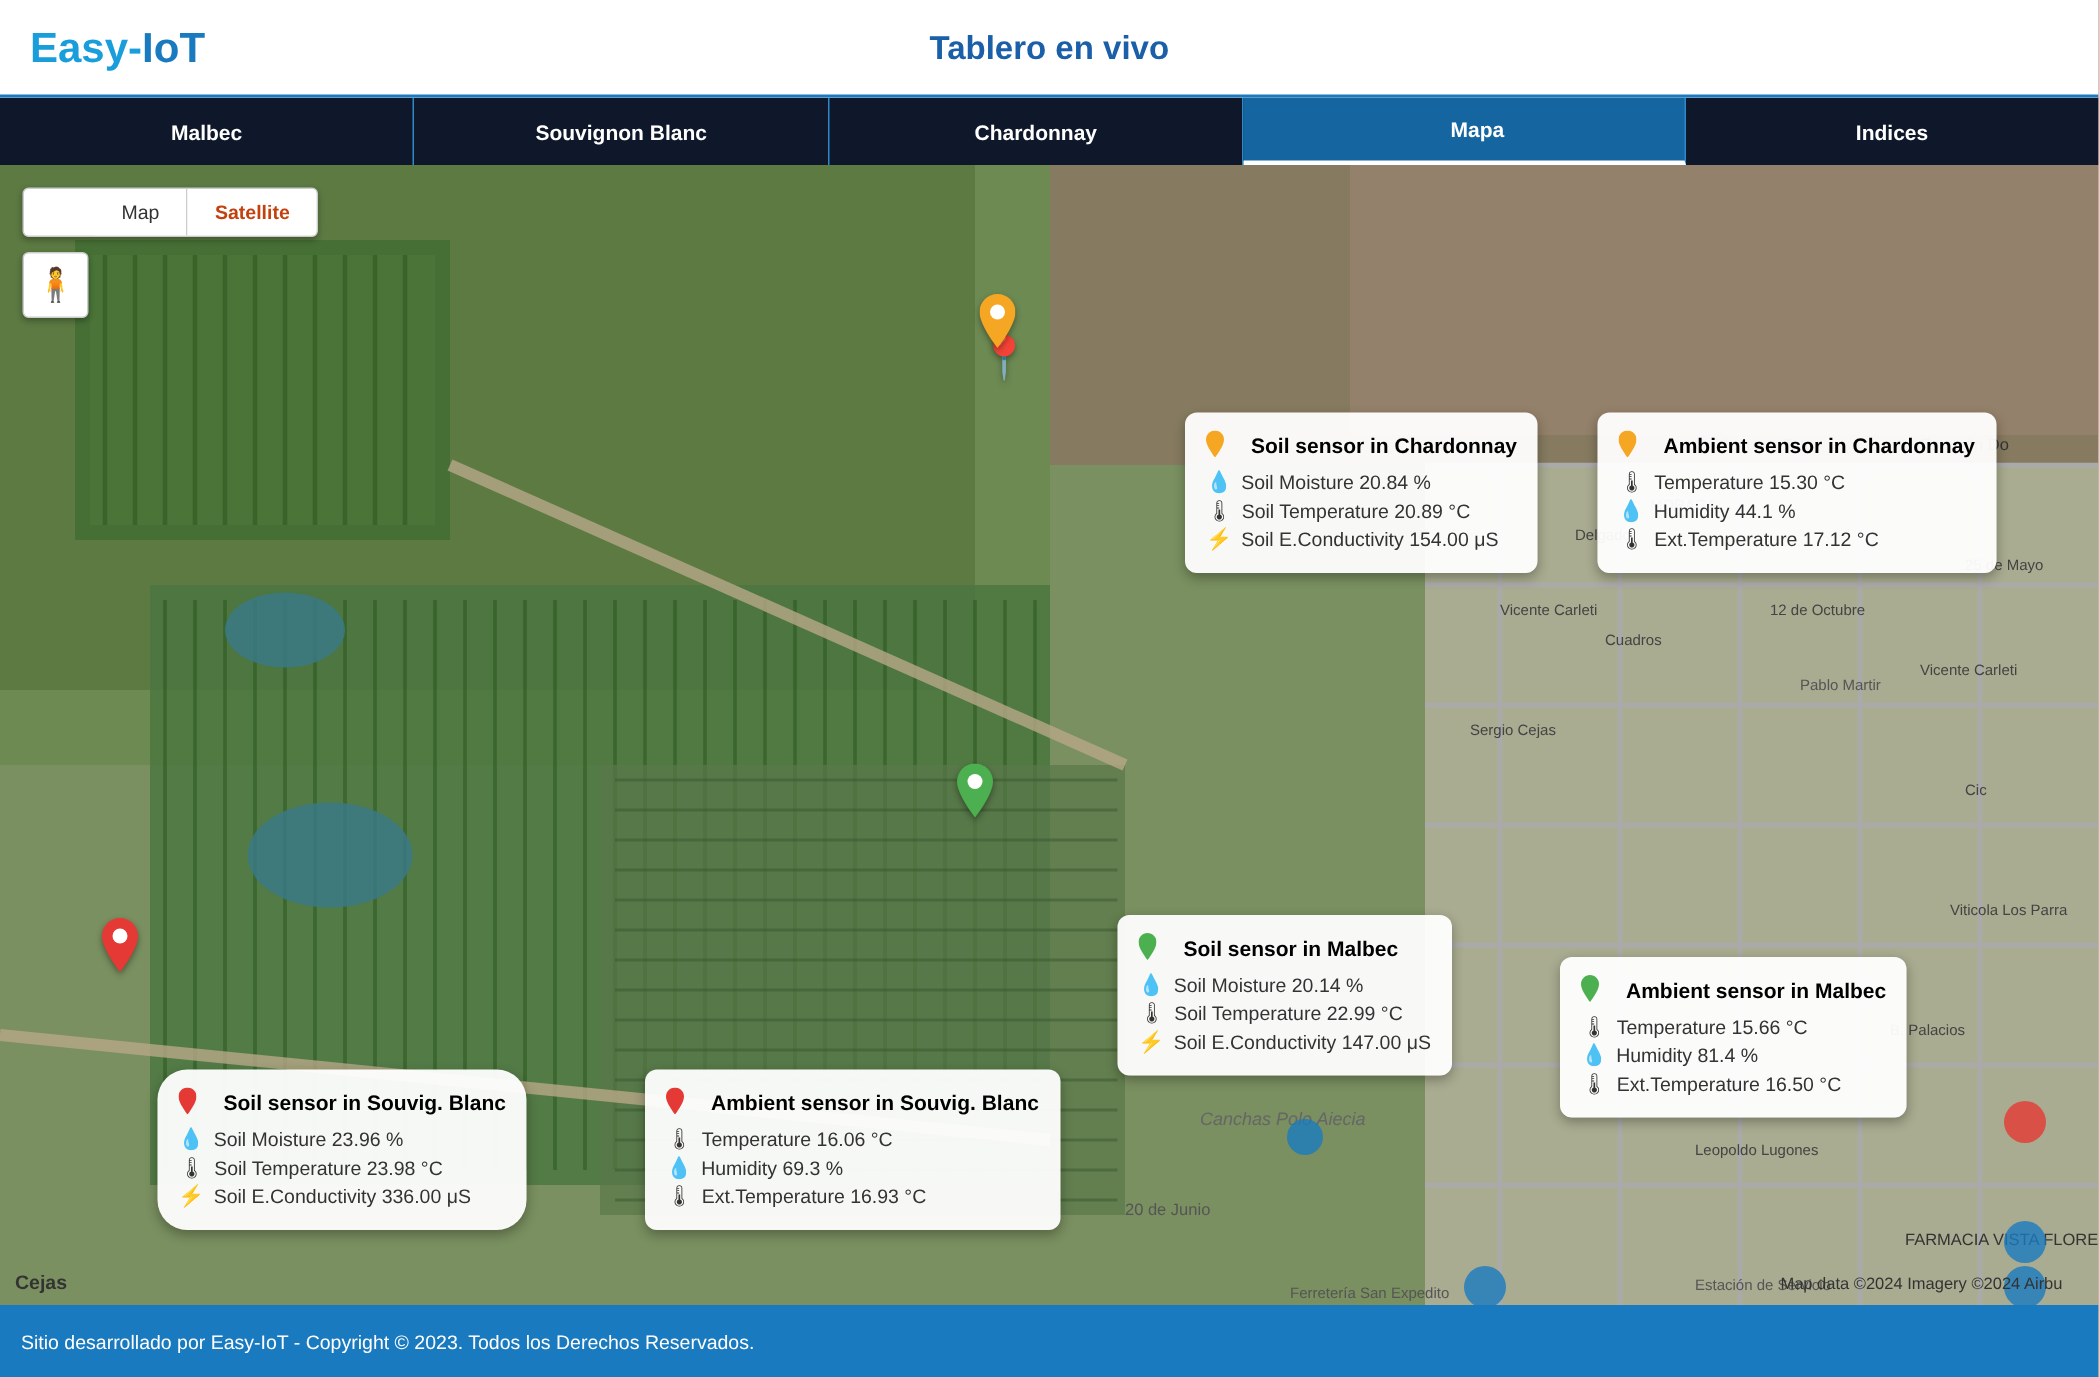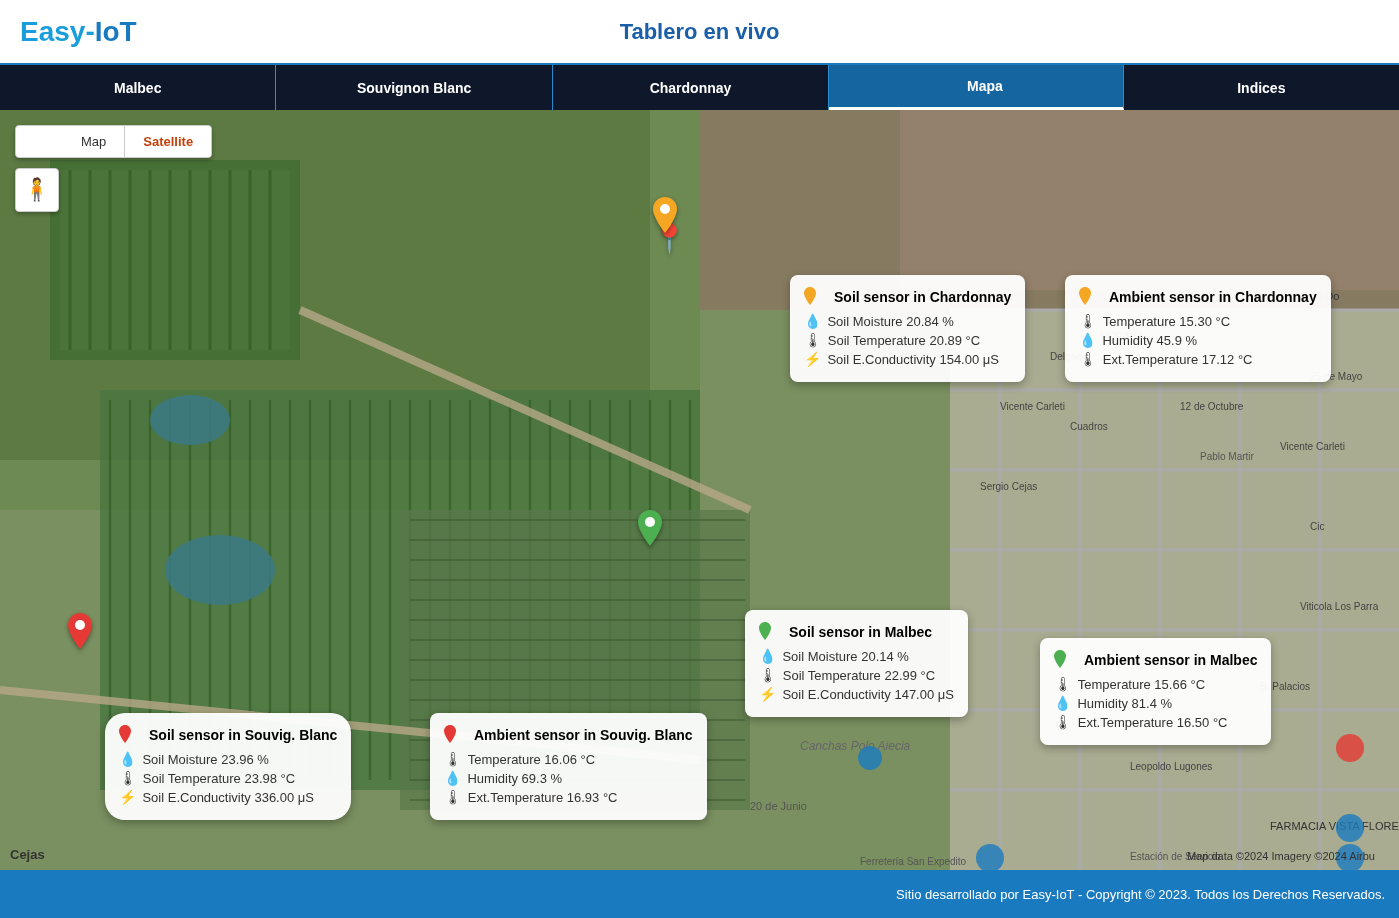--- a/index.html
+++ b/index.html
@@ -178,21 +178,21 @@
     
     #footer {
       background: #1a7abf;
       color: #fff;
       text-align: center;
       padding: 14px;
       font-size: 13px;
       height: 48px;
       display: flex;
       align-items: center;
-      justify-content: flex-end;
+      justify-content: flex-start;
     }
   </style>
 </head>
 <body>
 
 <div id="header">
   <div id="logo">
     <span class="easy">Easy-</span><span class="iot">IoT</span>
   </div>
   <div id="page-title">Tablero en vivo</div>
@@ -397,21 +397,21 @@
           <path d="M12 0C5.37 0 0 5.37 0 12c0 9 12 24 12 24S24 21 24 12C24 5.37 18.63 0 12 0z" fill="#f5a623"></path>
         </svg>
       <span>Ambient sensor in Chardonnay</span>
     </h3>
     <div class="sensor-row">
       <span class="sensor-icon">🌡</span>
       <span>Temperature 15.30 °C</span>
     </div>
     <div class="sensor-row">
       <span class="sensor-icon">💧</span>
-      <span>Humidity 45.9 %</span>
+      <span>Humidity 44.1 %</span>
     </div>
     <div class="sensor-row">
       <span class="sensor-icon">🌡</span>
       <span>Ext.Temperature 17.12 °C</span>
     </div>
   </div>
 
   <div class="sensor-popup" style="top:500px; left:745px;">
     <h3>
       <svg width="12" height="18" viewBox="0 0 24 36" style="flex-shrink:0">

